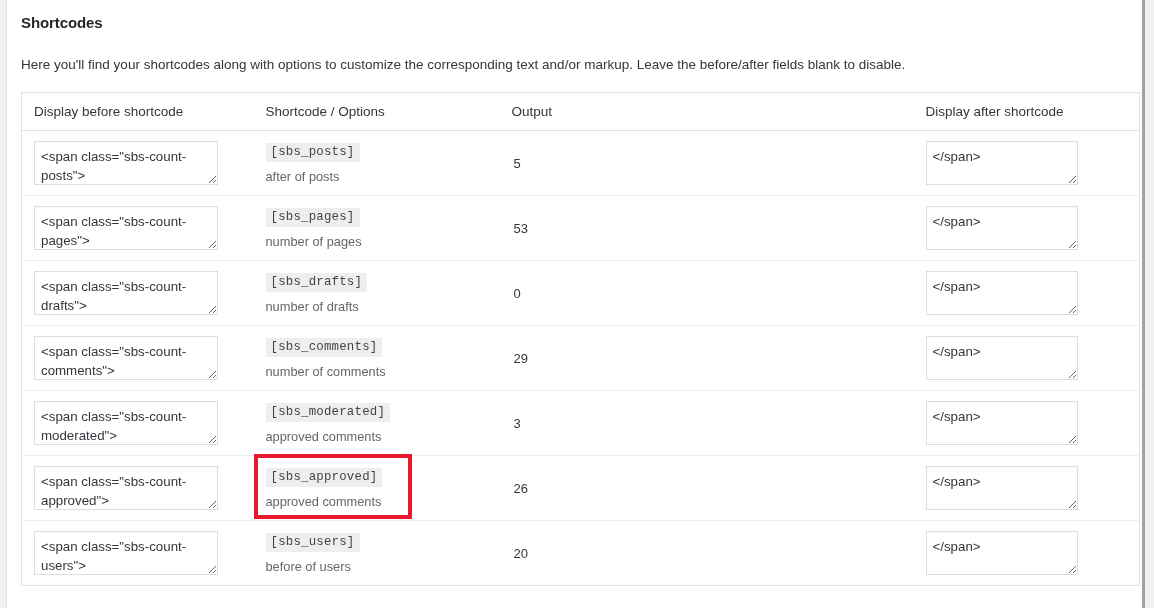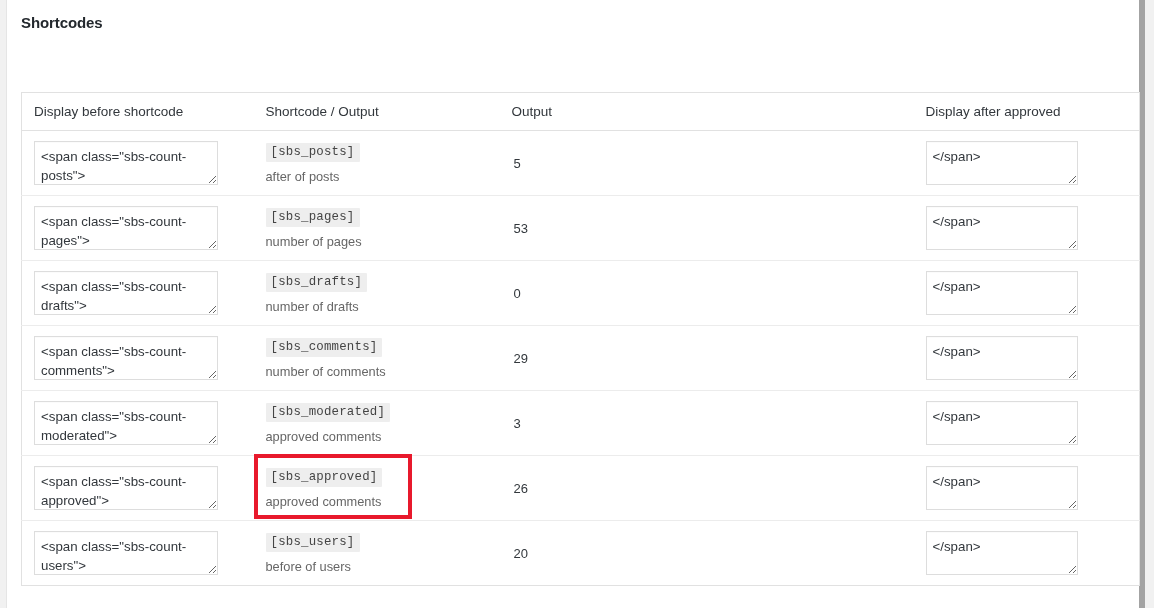--- a/index.html
+++ b/index.html
@@ -17,21 +17,21 @@
   }
 
   .panel {
     position: absolute;
     left: 6px;
     top: 0px;
     width: 1139px;
     height: 608px;
     background: #ffffff;
     border-left: 1px solid #e5e5e5;
-    border-right: 6px solid #a3a3a3;
+    border-right: 3px solid #a3a3a3;
     box-sizing: border-box;
   }
 
   .page-title {
     margin: 0;
     padding: 14px 0 0 14px;
     font-size: 15px;
     font-weight: bold;
     color: #23282d;
     letter-spacing: -0.1px;
@@ -152,35 +152,36 @@
     padding-left: 2px;
   }
 </style>
 </head>
 <body>
 
 <div class="panel">
 
   <h2 class="page-title">Shortcodes</h2>
 
+  <p class="page-desc">Here you'll find your shortcodes along with options to customize the corresponding text and/or markup. Leave the before/after fields blank to disable.</p>
 
   <div class="table-wrap">
     <table class="shortcodes">
       <colgroup>
         <col class="c-before">
         <col class="c-code">
         <col class="c-output">
         <col class="c-after">
       </colgroup>
       <thead>
         <tr>
           <th>Display before shortcode</th>
-          <th>Shortcode / Output</th>
+          <th>Shortcode / Options</th>
           <th>Output</th>
-          <th>Display after approved</th>
+          <th>Display after shortcode</th>
         </tr>
       </thead>
       <tbody id="tbody">
           <tr>
             <td>
               <textarea class="ta" style="">&lt;span class="sbs-count-posts"&gt;</textarea>
             </td>
             <td class="code-cell"><div class="code-inner"><code class="sc">[sbs_posts]</code><span class="sc-desc">after of posts</span></div></td>
             <td><span class="output-val">5</span></td>
             <td>

